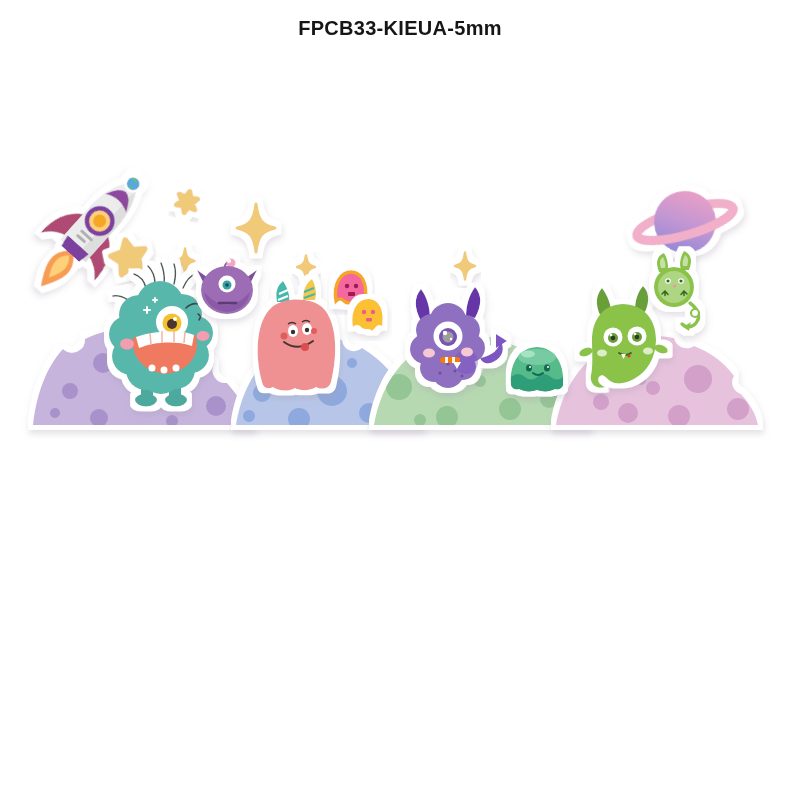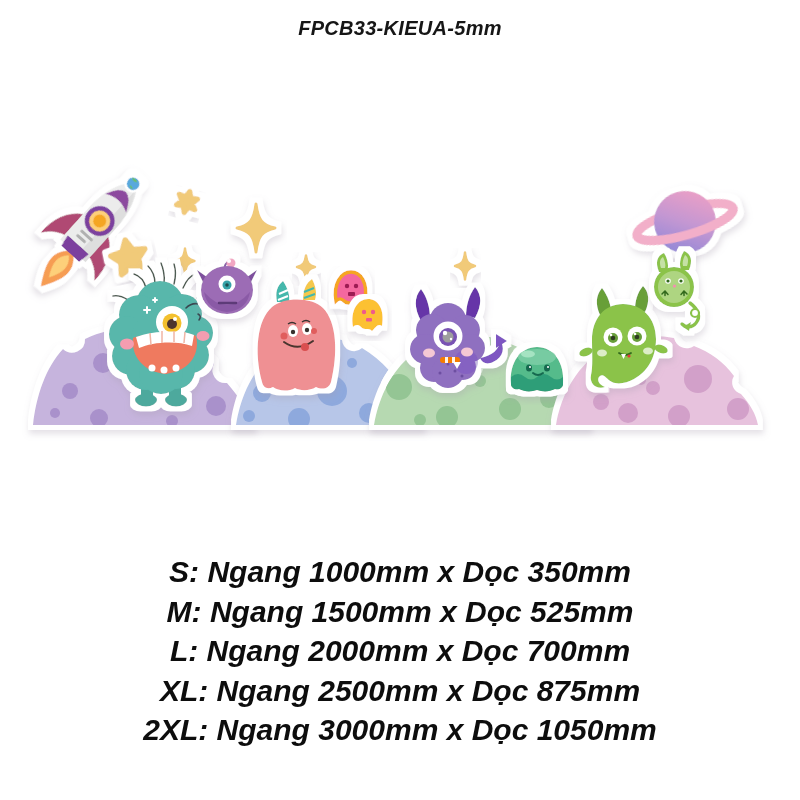--- a/index.html
+++ b/index.html
@@ -1,17 +1,17 @@
 <!DOCTYPE html>
 <html><head>
 <meta charset="utf-8">
 <style>
   html,body{margin:0;padding:0;background:#fff;}
   .canvas{position:relative;width:800px;height:800px;background:#ffffff;overflow:hidden;
-          font-family:"Liberation Sans","DejaVu Sans",sans-serif;font-style:italic;}
+          font-family:"Liberation Sans","DejaVu Sans",sans-serif;}
   .product-code{position:absolute;top:17px;left:0;width:800px;text-align:center;
           font-size:20px;font-weight:600;letter-spacing:.3px;color:#161616;}
   .art{position:absolute;top:0;left:0;width:800px;height:800px;}
   .size-list{position:absolute;top:552px;left:0;width:800px;text-align:center;
           font-size:30px;font-weight:700;line-height:39.5px;color:#0d0d0d;}
 </style>
 </head>
 <body>
 
 <div class="canvas">
@@ -342,21 +342,14 @@
       <g stroke="#33691e" stroke-width="1.5" fill="none" stroke-linecap="round">
         <path d="M 665 291 l -3 3 M 665 291 l 0 4.5 M 665 291 l 3 3.5"></path>
         <path d="M 684 291 l 3 3 M 684 291 l 0 4.5 M 684 291 l -3 3.5"></path>
       </g>
       <path d="M 690 303 C 698 309 701 317 696 323 C 692 328 686 328 682 324" stroke="#8bc34a" stroke-width="3.5" fill="none" stroke-linecap="round"></path>
       <circle cx="695" cy="313" r="4" fill="#ffffff" stroke="#8bc34a" stroke-width="2.2"></circle>
       <path d="M 683 327 l 8 -5 l -2 9 Z" fill="#8bc34a"></path>
     </g>
   </svg>
 
-  <div class="size-list">
-    <div>S: Ngang 1000mm x Dọc 350mm</div>
-    <div>M: Ngang 1500mm x Dọc 525mm</div>
-    <div>L: Ngang 2000mm x Dọc 700mm</div>
-    <div>XL: Ngang 2500mm x Dọc 875mm</div>
-    <div>2XL: Ngang 3000mm x Dọc 1050mm</div>
-  </div>
 
 </div>
 
 </body></html>

